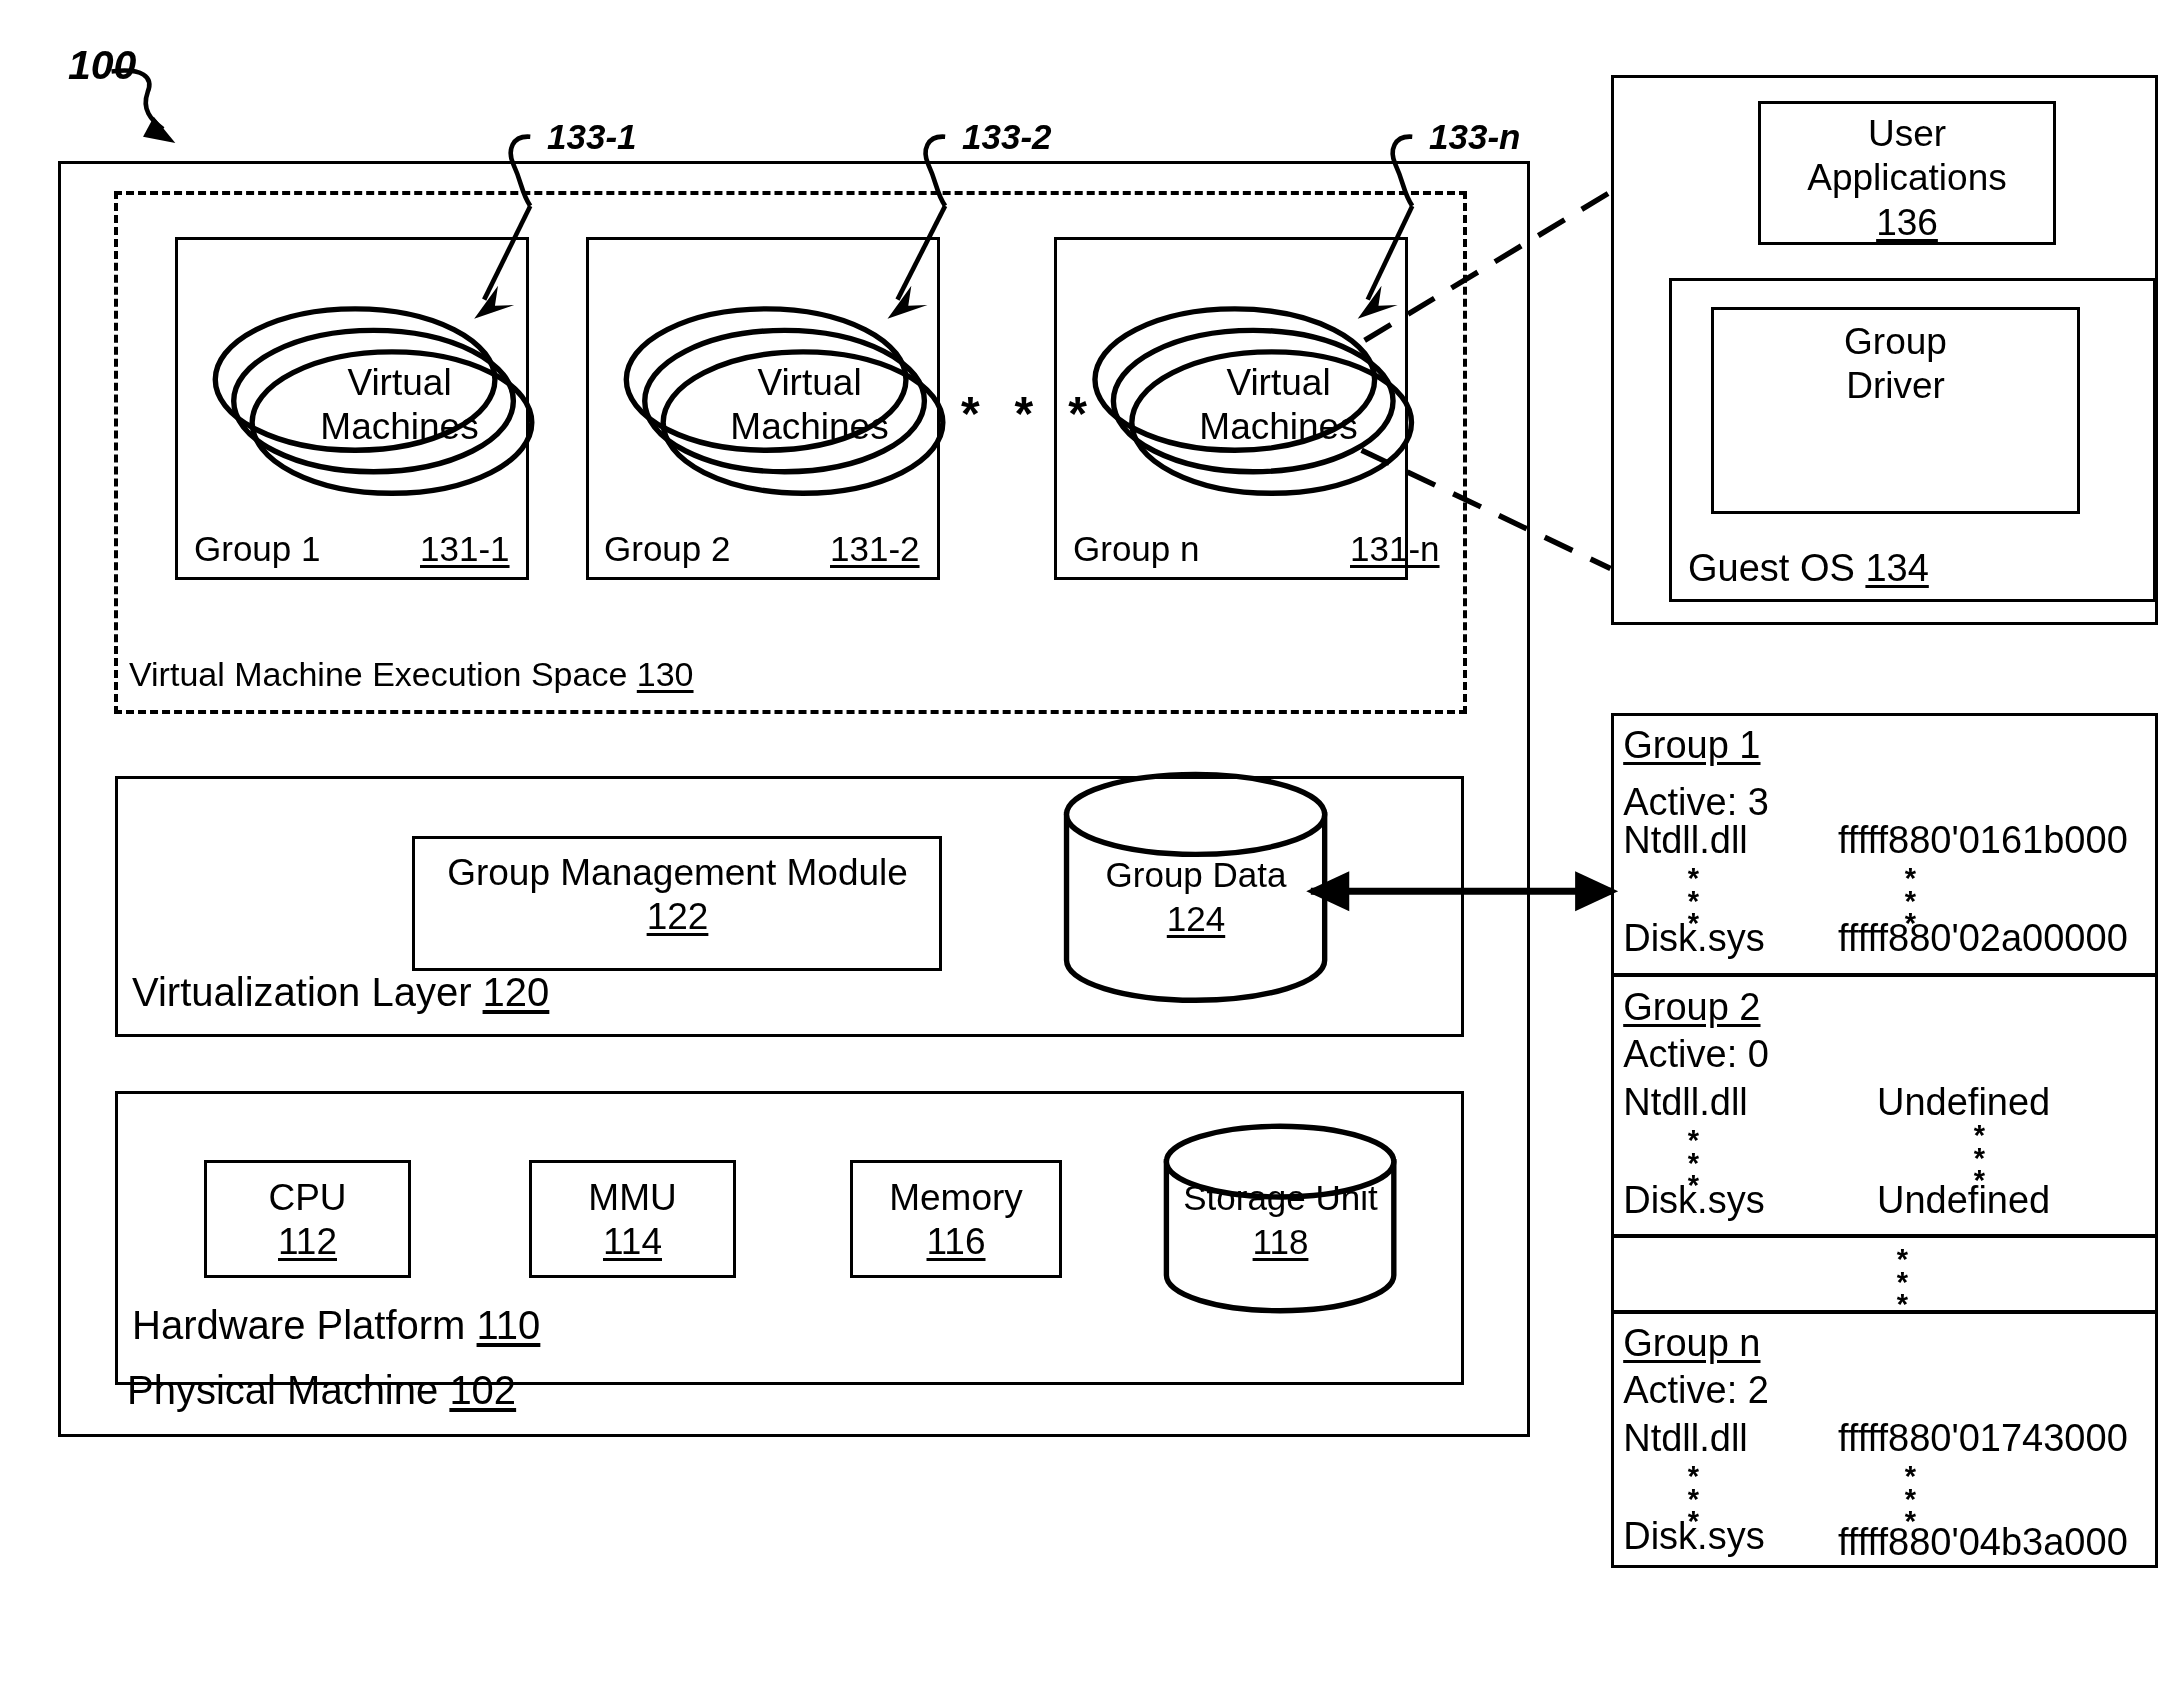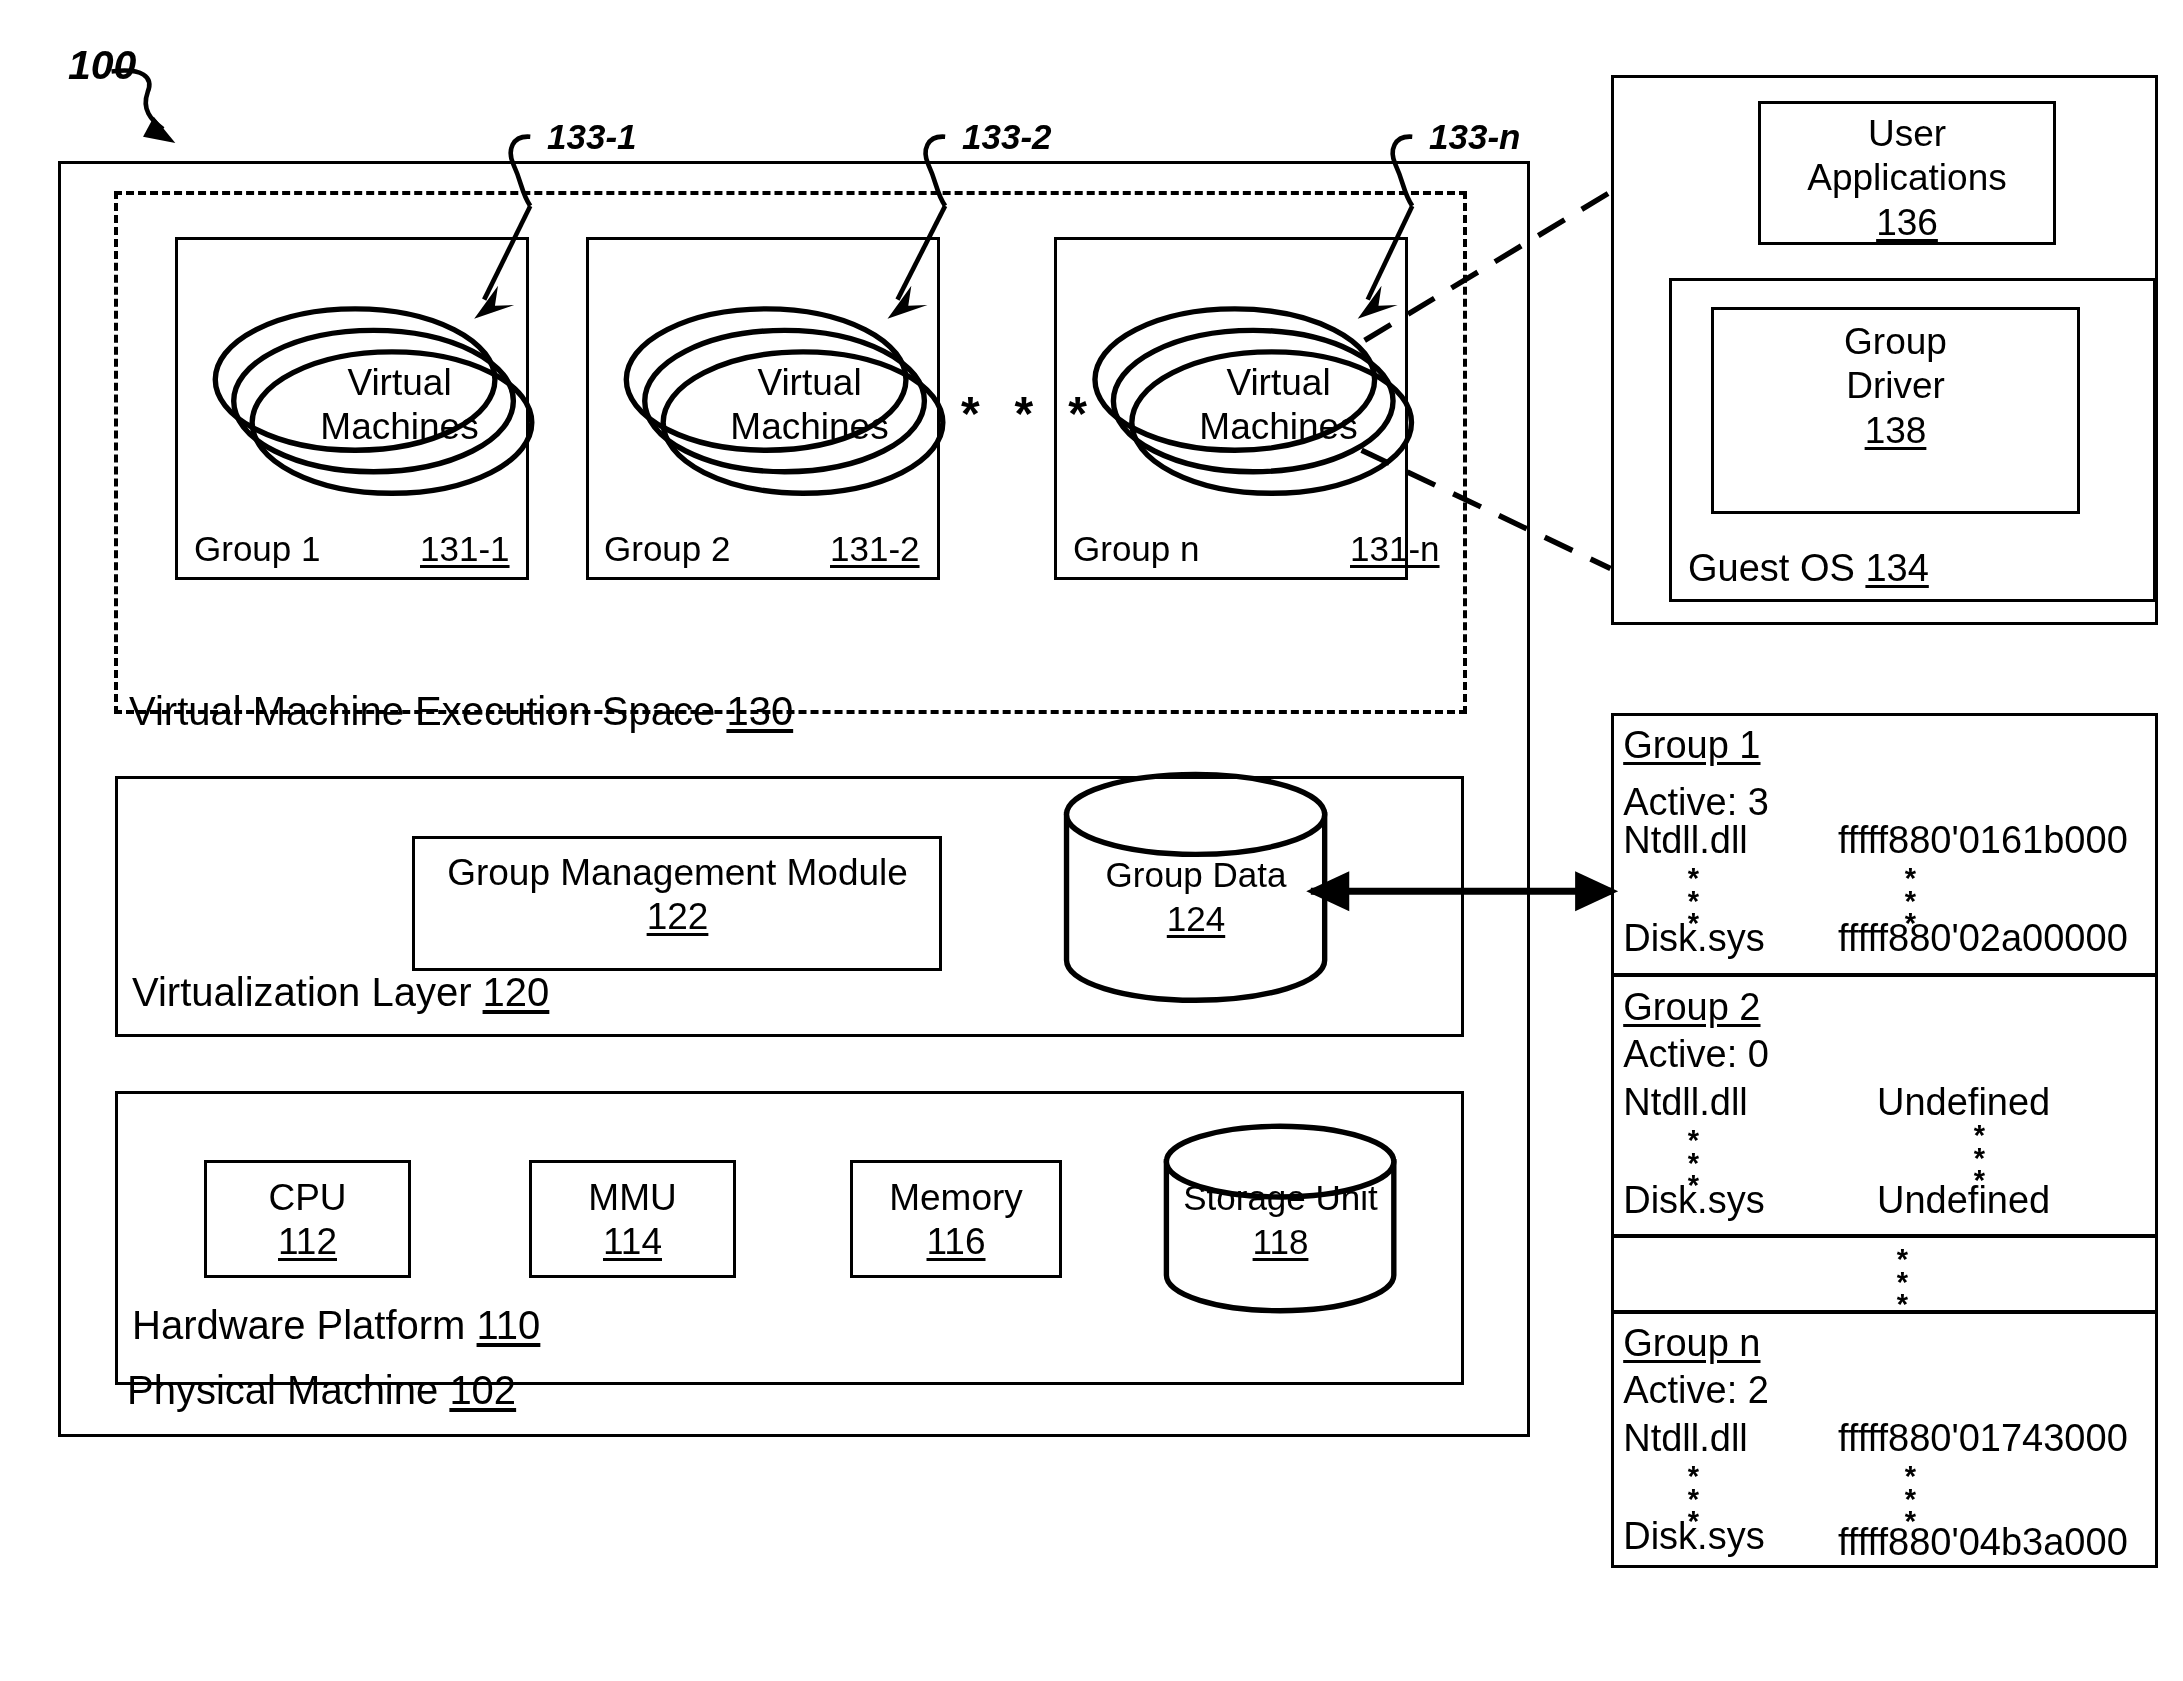--- a/index.html
+++ b/index.html
@@ -93,21 +93,21 @@
 <div class="callout" style="left:962px;top:117px;font-size:35px;">133-2</div>
 <div class="callout" style="left:1429px;top:117px;font-size:35px;">133-n</div>
 
 <div class="box" style="left:58px;top:161px;width:1472px;height:1276px;"></div>
 <div class="lbl" style="left:80px;top:1368px;font-size:40px;margin-left:47px;">
   <span>Physical Machine</span>
   <span class="u">102</span>
 </div>
 
 <div class="dashbox" style="left:114px;top:191px;width:1353px;height:523px;"></div>
-<div class="lbl" style="left:129px;top:655px;font-size:40px;margin-top:34px;">
+<div class="lbl" style="left:129px;top:655px;font-size:34px;">
   <span>Virtual Machine Execution Space</span>
   <span class="u">130</span>
 </div>
 
 <div class="box" style="left:175px;top:237px;width:354px;height:343px;"></div>
 <div class="ctr" style="left:292px;top:361px;width:215px;font-size:37px;">
   <div>Virtual</div>
   <div>Machines</div>
 </div>
 <div class="lbl" style="left:194px;top:529px;font-size:35px;">Group 1</div>
@@ -185,21 +185,20 @@
   <div>Applications</div>
   <div class="u">136</div>
 </div>
 
 <div class="box" style="left:1669px;top:278px;width:487px;height:324px;"></div>
 
 <div class="box" style="left:1711px;top:307px;width:369px;height:207px;"></div>
 <div class="ctr" style="left:1714px;top:320px;width:363px;font-size:37px;">
   <div>Group</div>
   <div>Driver</div>
-  <div class="u">138</div>
 </div>
 
 <div class="lbl" style="left:1688px;top:547px;font-size:38px;">
   <span>Guest OS</span>
   <span class="u">134</span>
 </div>
 
 <div class="box" style="left:1611px;top:713px;width:547px;height:855px;"></div>
 
 <div class="abs" style="left:1614px;top:716px;width:541px;height:257px;">

